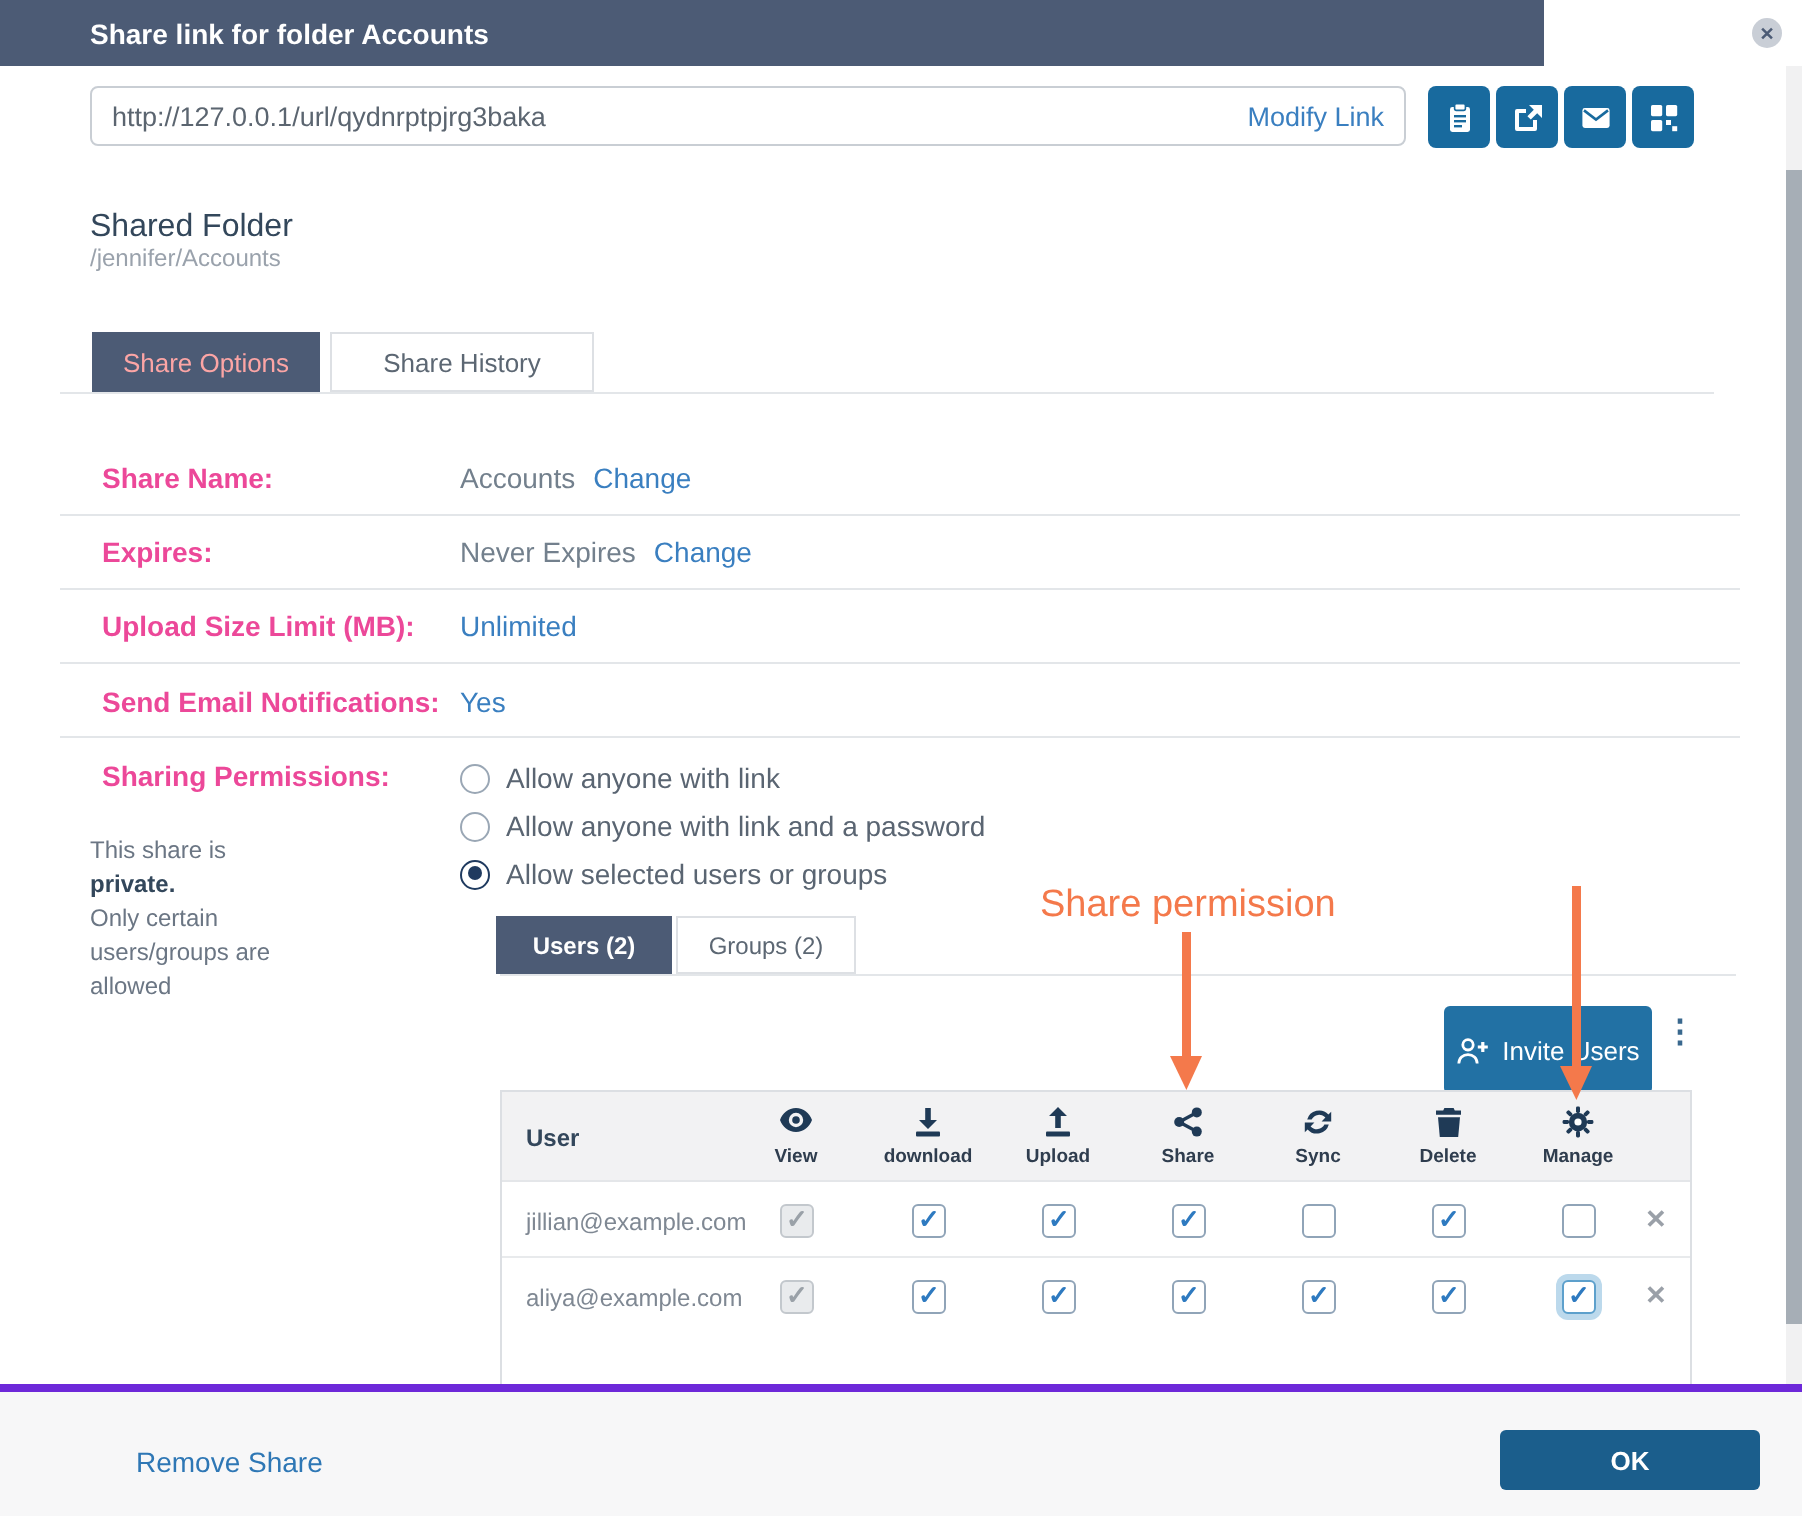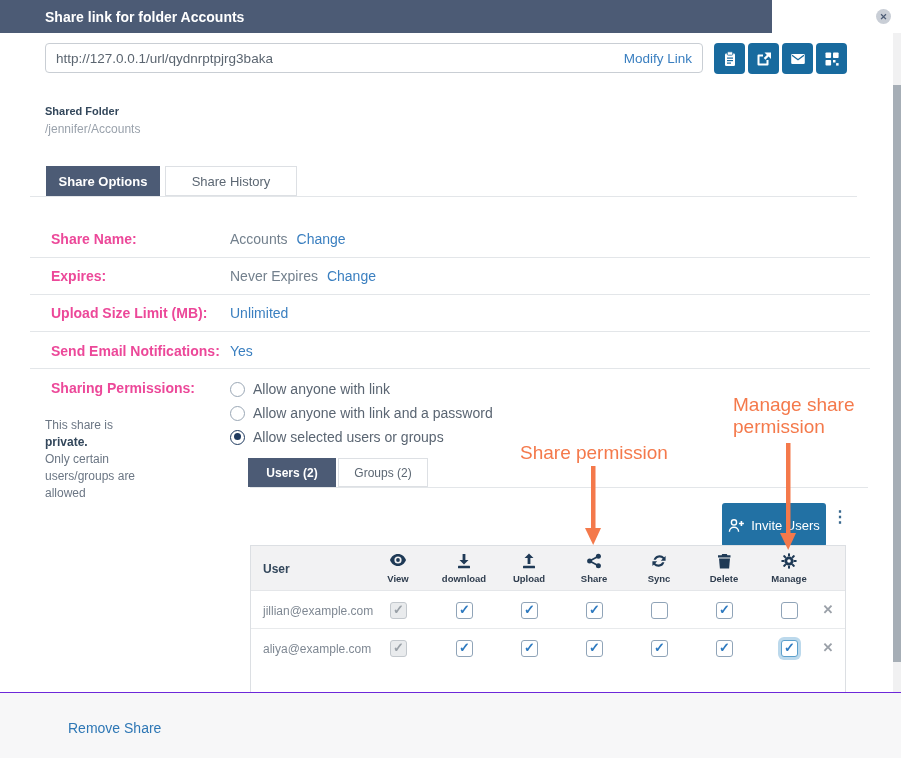--- a/index.html
+++ b/index.html
@@ -17,27 +17,27 @@
   
   .url-box { position:absolute; left:45px; top:43px; width:658px; height:30px; background:#fff;
              border:1px solid #c9ced4; border-radius:4px; display:flex; align-items:center;
              justify-content:space-between; padding:0 10px; }
   .url-text { font-size:13.5px; color:#5b6570; }
   .modify-link { font-size:13.5px; color:#3a7fc0; cursor:pointer; }
   .icon-btn { position:absolute; top:43px; width:31px; height:31px; background:#186a9e; border:none;
               border-radius:4px; display:flex; align-items:center; justify-content:center; cursor:pointer; }
 
   
-  .sf-label { position:absolute; left:45px; top:105px; font-size:11px; font-weight:bold; color:#33475b; }
+  .sf-label { position:absolute; left:45px; top:105px; font-size:16px; font-weight:normal; color:#33475b; }
   .sf-path  { position:absolute; left:45px; top:122px; font-size:12px; color:#9aa2ac; }
 
   
   .tab { position:absolute; top:166px; height:30px; display:flex; align-items:center;
          justify-content:center; font-size:13px; cursor:pointer; }
-  .tab.active { background:#4c5b75; color:#ffffff; font-weight:bold; }
+  .tab.active { background:#4c5b75; color:#fca5a5; font-weight:normal; }
   .tab.inactive { background:#fff; color:#5c6773; border:1px solid #dde0e4; }
   .hline { position:absolute; height:1px; background:#e3e6e9; }
 
   
   .set-label { position:absolute; left:51px; font-size:14px; font-weight:bold; color:#ec4899; }
   .set-value { position:absolute; left:230px; font-size:14px; display:flex; gap:9px; }
   .val-gray { color:#73808d; }
   .link { color:#3a7fc0; cursor:pointer; }
 
   
@@ -85,21 +85,21 @@
   .cb.checked-focused { border-color:#5da0cc; box-shadow:0 0 0 3px #bcd9ec; }
   .row-x { position:absolute; top:11px; width:18px; text-align:center; color:#9aa0a8; font-size:13px;
            font-weight:bold; cursor:pointer; }
 
   
   .ann { position:absolute; color:#f4794b; font-size:19px; z-index:6; }
   .ann-arrow { position:absolute; z-index:6; }
 
   
   .dlg-footer { position:absolute; left:0; top:692px; width:901px; height:66px; background:#f7f7f8;
-                border-top:1px solid #6d28d9; }
+                border-top:4px solid #6d28d9; }
   .remove-share { position:absolute; left:68px; top:27px; font-size:14px; color:#2e77b5; cursor:pointer; }
   .ok-btn { position:absolute; left:750px; top:19px; width:130px; height:30px; background:#1b5e8c;
             border:none; border-radius:3px; color:#fff; font-size:13px; font-weight:bold; cursor:pointer; }
 
   
   .sb-track { position:absolute; left:893px; top:33px; width:8px; height:659px; background:#f1f1f2; }
   .sb-thumb { position:absolute; left:0; top:52px; width:8px; height:577px; background:#a6aeb6; cursor:pointer; }
 </style>
 </head>
 <body>
@@ -338,26 +338,23 @@
       <span class="cb checked-focused" style="left:530px;"></span>
       <span class="row-x" style="left:568px;">✕</span>
     </div>
   </div>
 
   <div class="ann" style="left:520px; top:442px;">Share permission</div>
   <svg class="ann-arrow" style="left:584px; top:466px;" width="18" height="80">
     <rect x="7" y="0" width="4.5" height="63" fill="#f4794b"></rect>
     <polygon points="1,62 17,62 9.2,79" fill="#f4794b"></polygon>
   </svg>
-  <div class="ann" style="left:733px; top:394px; line-height:22px;">
-    <span>Manage share</span><br>
-    <span>permission</span>
-  </div>
   <svg class="ann-arrow" style="left:779px; top:443px;" width="18" height="108">
     <rect x="7" y="0" width="4.5" height="91" fill="#f4794b"></rect>
     <polygon points="1,90 17,90 9.2,107" fill="#f4794b"></polygon>
   </svg>
 
   <div class="dlg-footer">
     <span class="remove-share">Remove Share</span>
+    <button class="ok-btn">OK</button>
   </div>
 
 </div>
 
 </body></html>

